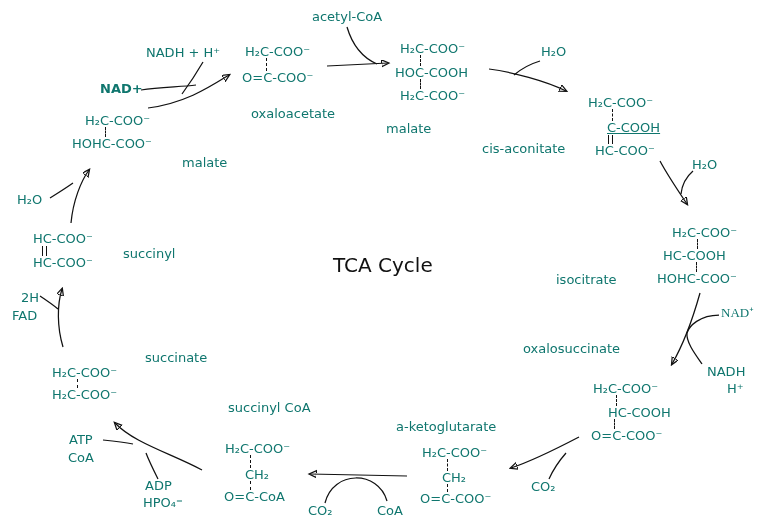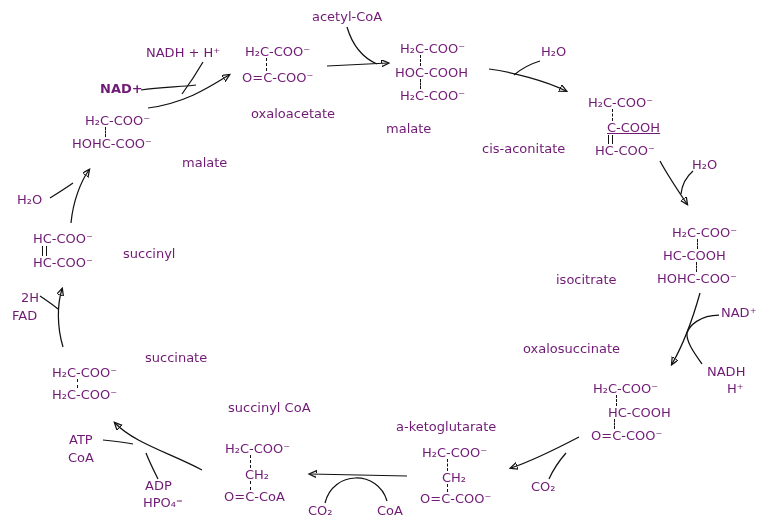--- a/index.html
+++ b/index.html
@@ -1,20 +1,20 @@
 <!DOCTYPE html>
 <html><head>
 <meta charset="utf-8">
 <style>
   html,body { margin:0; padding:0; background:#fff; }
   .canvas {
     position:relative; width:770px; height:532px; background:#ffffff;
     font-family:"DejaVu Sans", sans-serif; color:#111; overflow:hidden;
   }
-  .t { position:absolute; white-space:nowrap; font-size:13px; line-height:14px; color:#701a75; }
+  .t { position:absolute; white-space:nowrap; font-size:13px; line-height:14px; color:#0f766e; }
   .title { position:absolute; white-space:nowrap; font-size:20px; color:#111; }
   .bond { position:absolute; width:0; border-left:1.4px dashed #111; }
   .bond-double { position:absolute; width:3px; border-left:1.4px solid #111; border-right:1.4px solid #111; }
   svg.arrows { position:absolute; left:0; top:0; }
   svg.arrows path { fill:none; stroke:#111; stroke-width:1.25; }
 </style>
 </head>
 <body>
 
 <div class="canvas">
@@ -52,20 +52,21 @@
     <path d="M103,440 C113,441 123,442 133,444"></path>
     <path d="M158,479 C153,469 149,461 146,453"></path>
 
     <path d="M63,347 C57,327 57,305 62,289" marker-end="url(#ah)"></path>
     <path d="M40,296 C46,300 52,304 58,309"></path>
 
     <path d="M71,223 C73,201 81,181 89,170" marker-end="url(#ah)"></path>
     <path d="M50,198 C58,193 66,188 73,183"></path>
   </svg>
 
+  <div class="title" style="left:333px; top:253px;">TCA Cycle</div>
 
   <div class="t" style="left:245px; top:45px;">H₂C-COO⁻</div>
   <div class="bond" style="left:266px; top:58px; height:13px;"></div>
   <div class="t" style="left:242px; top:71px;">O=C-COO⁻</div>
   <div class="t" style="left:251px; top:107px;">oxaloacetate</div>
 
   <div class="t" style="left:400px; top:42px;">H₂C-COO⁻</div>
   <div class="bond" style="left:420px; top:55px; height:11px;"></div>
   <div class="t" style="left:395px; top:66px;">HOC-COOH</div>
   <div class="bond" style="left:420px; top:79px; height:10px;"></div>
@@ -121,21 +122,21 @@
   <div class="bond" style="left:105px; top:127px; height:10px;"></div>
   <div class="t" style="left:72px; top:137px;">HOHC-COO⁻</div>
   <div class="t" style="left:182px; top:139px;margin-top:17px;">malate</div>
 
   <div class="t" style="left:312px; top:10px;">acetyl-CoA</div>
   <div class="t" style="left:541px; top:45px;">H₂O</div>
   <div class="t" style="left:692px; top:158px;">H₂O</div>
   <div class="t" style="left:17px;  top:193px;">H₂O</div>
   <div class="t" style="left:100px; top:82px;font-weight:bold;">NAD+</div>
   <div class="t" style="left:146px; top:46px;">NADH + H⁺</div>
-  <div class="t" style="left:721px; top:306px;">NAD⁺</div>
+  <div class="t" style="left:721px; top:306px;font-family:Liberation Serif, serif;">NAD⁺</div>
   <div class="t" style="left:707px; top:365px;">NADH</div>
   <div class="t" style="left:727px; top:382px;">H⁺</div>
   <div class="t" style="left:531px; top:480px;">CO₂</div>
   <div class="t" style="left:308px; top:504px;">CO₂</div>
   <div class="t" style="left:377px; top:504px;">CoA</div>
   <div class="t" style="left:69px;  top:433px;">ATP</div>
   <div class="t" style="left:68px;  top:451px;">CoA</div>
   <div class="t" style="left:145px; top:479px;">ADP</div>
   <div class="t" style="left:143px; top:496px;">HPO₄⁼</div>
   <div class="t" style="left:21px;  top:291px;">2H</div>

